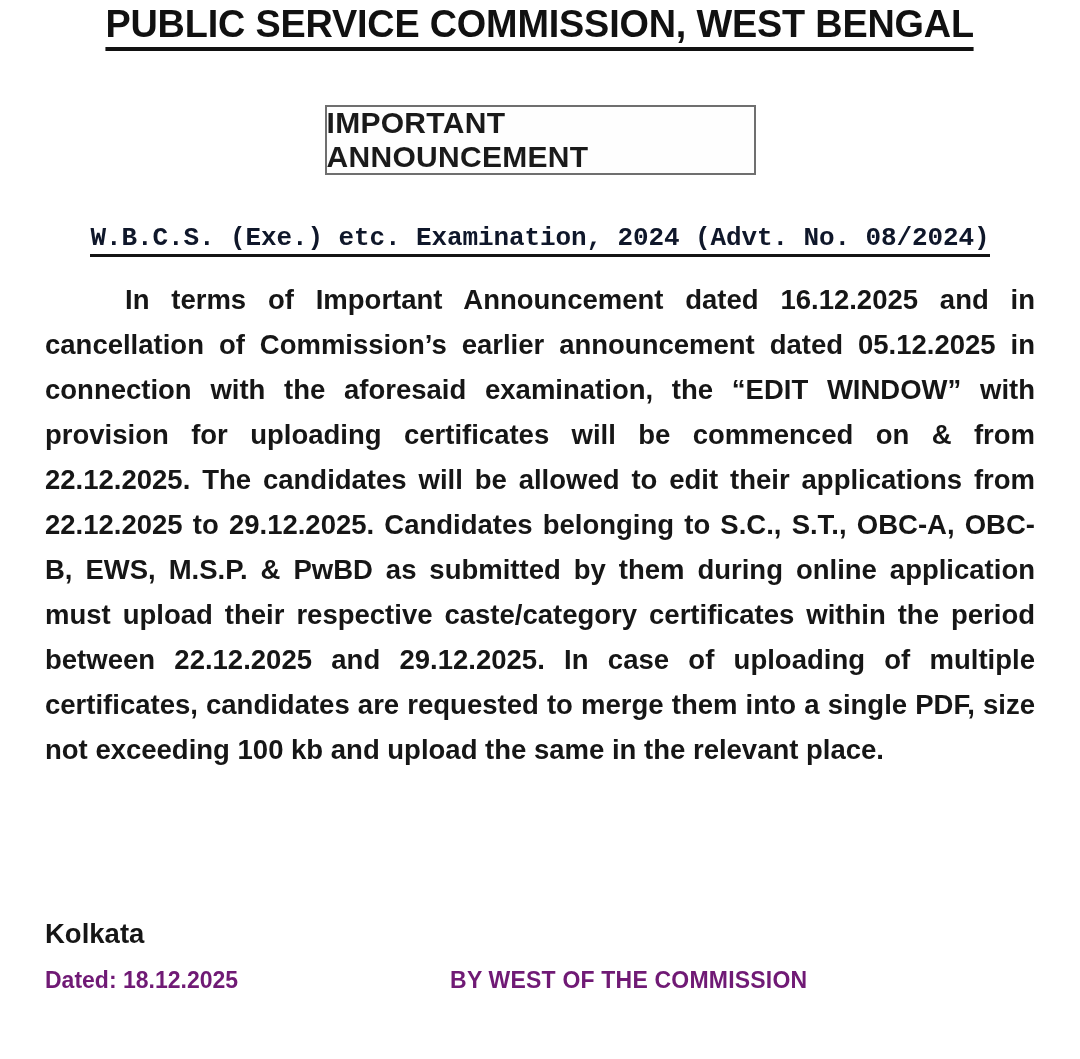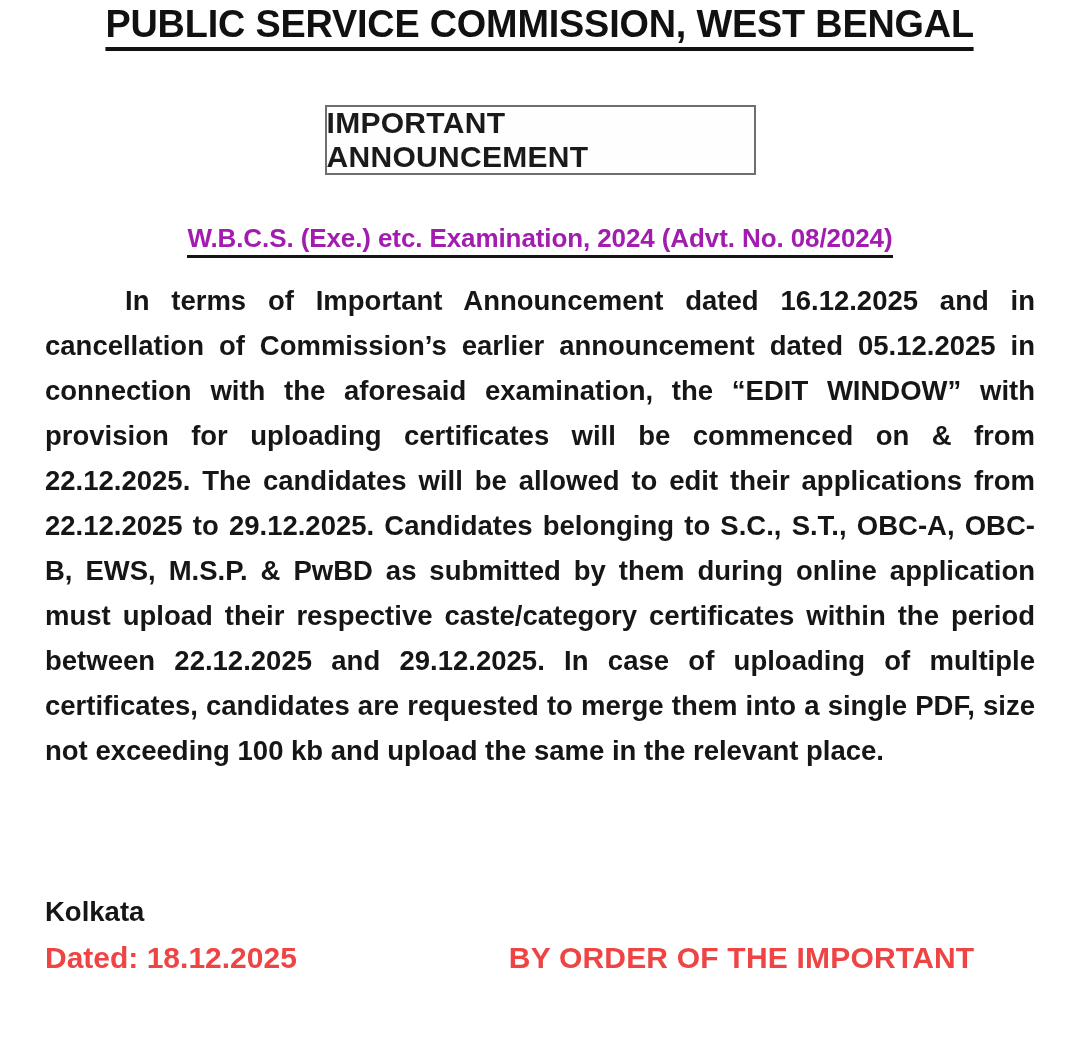--- a/index.html
+++ b/index.html
@@ -72,25 +72,25 @@
   }
 
   
   .exam-subtitle-wrap {
     margin-top: 48px;
     text-align: center;
   }
 
   .exam-subtitle {
     display: inline-block;
-    font-family: Liberation Sans, sans-serif;
+    font-family: Liberation Mono, monospace;
     font-weight: bold;
     font-size: 26px;
     letter-spacing: -0.1px;
-    color: #a21caf;
+    color: #0f172a;
     border-bottom: 3px solid #141414;
     padding-bottom: 1px;
     white-space: nowrap;
   }
 
   
   .body-wrap {
     margin: 20px 45px 0 45px;
     width: 990px;
   }
@@ -106,31 +106,31 @@
     text-indent: 80px;
     margin: 0;
     hyphens: none;
   }
 
   
   .footer {
     position: absolute;
     left: 45px;
     right: 45px;
-    bottom: 78px;
+    bottom: 56px;
   }
 
   .footer-row {
     display: flex;
     align-items: baseline;
     font-family: "Liberation Sans", sans-serif;
     font-weight: bold;
-    font-size: 30px;
+    font-size: 23px;
     line-height: 46px;
-    color: #ef4444;
+    color: #701a75;
   }
 
   .footer-place {
     display: block;
     font-family: "Liberation Sans", sans-serif;
     font-weight: bold;
     font-size: 27.5px;
     line-height: 46px;
     color: #161616;
   }
@@ -165,17 +165,17 @@
   </div>
 
   <div class="body-wrap">
     <p class="body-paragraph">In terms of Important Announcement dated 16.12.2025 and in cancellation of Commission’s earlier announcement dated 05.12.2025 in connection with the aforesaid examination, the “EDIT WINDOW” with provision for uploading certificates will be commenced on &amp; from 22.12.2025. The candidates will be allowed to edit their applications from 22.12.2025 to 29.12.2025. Candidates belonging to S.C., S.T., OBC-A, OBC-B, EWS, M.S.P. &amp; PwBD as submitted by them during online application must upload their respective caste/category certificates within the period between 22.12.2025 and 29.12.2025. In case of uploading of multiple certificates, candidates are requested to merge them into a single PDF, size not exceeding 100 kb and upload the same in the relevant place.</p>
   </div>
 
   <div class="footer">
     <span class="footer-place">Kolkata</span>
     <div class="footer-row">
       <span class="footer-date">Dated: 18.12.2025</span>
-      <span class="footer-order">BY ORDER OF THE IMPORTANT</span>
+      <span class="footer-order">BY WEST OF THE COMMISSION</span>
     </div>
   </div>
 
 </div>
 
 </body></html>

